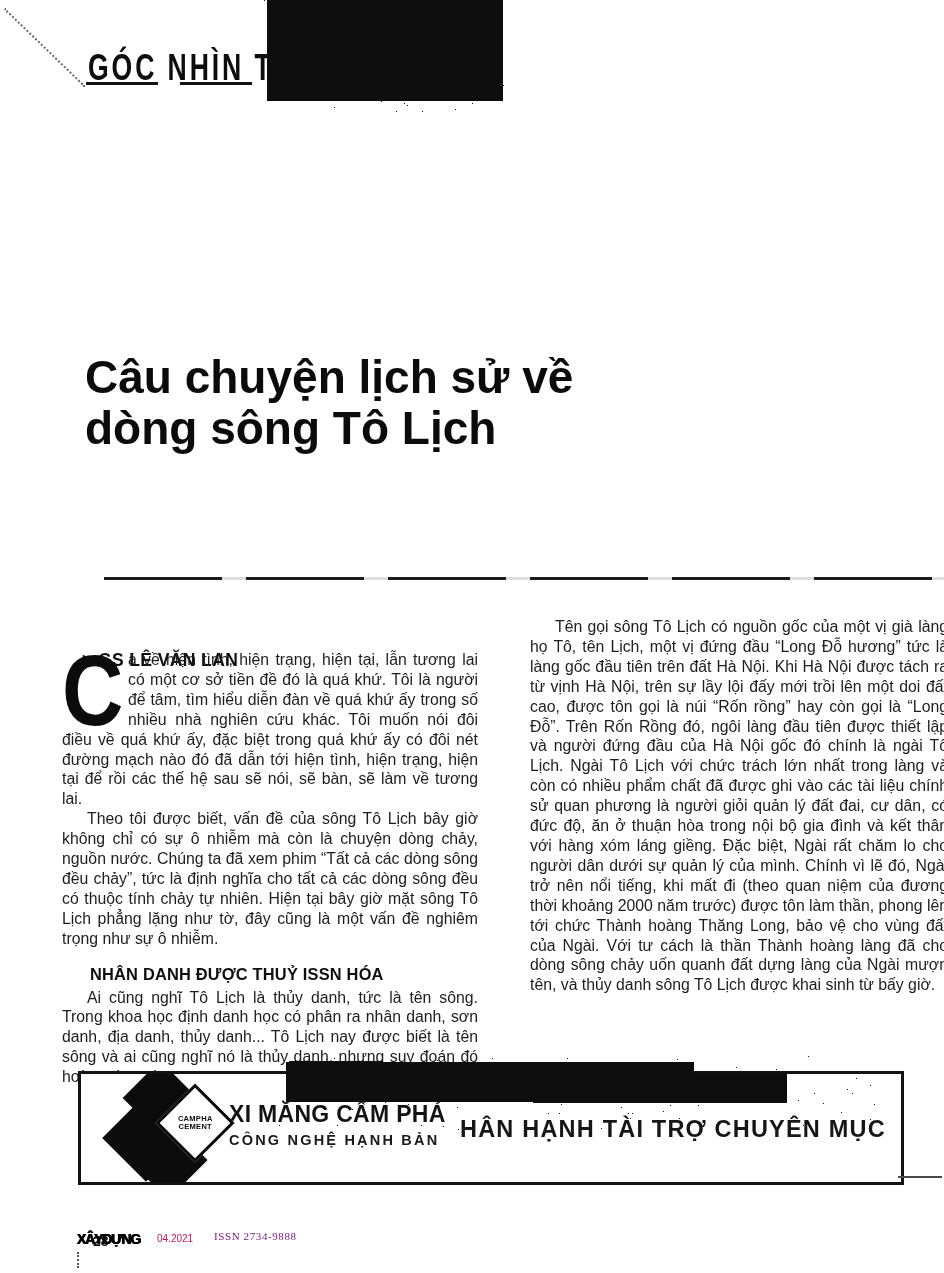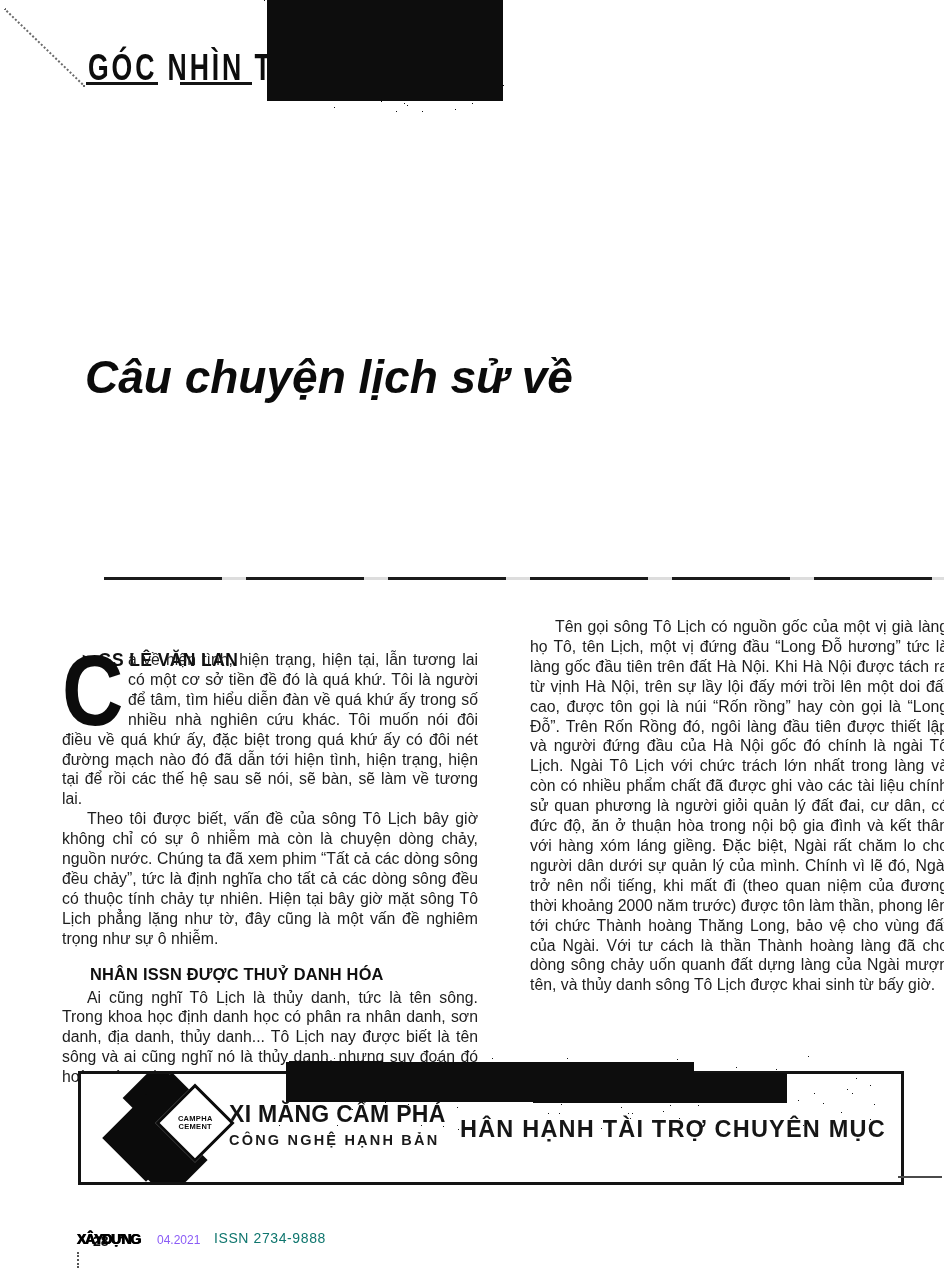--- a/index.html
+++ b/index.html
@@ -9,21 +9,21 @@
   
   .corner-line{position:absolute;left:5px;top:8px;width:112px;border-top:2px dotted #6a6a6a;transform:rotate(44deg);transform-origin:0 0;}
 
   
   .kicker{position:absolute;left:88px;top:47px;font-size:37px;font-weight:bold;letter-spacing:4px;color:#0d0d0d;white-space:nowrap;transform:scale(0.72,1);transform-origin:0 0;}
   .kicker-underline{position:absolute;left:86px;top:82px;width:392px;height:3px;background:repeating-linear-gradient(90deg,#141414 0 72px,rgba(20,20,20,0) 72px 94px);}
   .hdr-noise{position:absolute;left:256px;top:0;pointer-events:none;}
 
   
   .title{position:absolute;left:85px;top:352px;font-weight:bold;font-size:46px;line-height:51px;color:#0b0b0b;}
-  .title span{display:block;font-style:italic;}
+  .title span{display:block;}
 
   
   .page-rule{position:absolute;left:104px;top:577px;width:840px;height:3px;background:repeating-linear-gradient(90deg,#1b1b1b 0 118px,rgba(27,27,27,0.15) 118px 142px);}
 
   .byline{position:absolute;left:82px;top:614px;font-size:17.5px;font-weight:bold;letter-spacing:0.4px;color:#101010;margin-top:36px;}
 
   
   .col{position:absolute;font-size:15.8px;line-height:19.9px;text-align:justify;color:#1d1d1d;}
   .col p{margin:0;}
   .col p.indent{text-indent:25px;}
@@ -40,22 +40,22 @@
   .brand{position:absolute;left:148px;top:27px;width:204px;text-align:left;z-index:4;}
   .brand-name{font-size:23px;font-weight:bold;letter-spacing:0.3px;color:#131313;white-space:nowrap;}
   .brand-tagline{font-size:14.5px;font-weight:bold;letter-spacing:2.2px;color:#1a1a1a;margin-top:4px;white-space:nowrap;}
   .sponsor-message{position:absolute;left:379px;top:42px;font-size:23.5px;font-weight:bold;letter-spacing:1.2px;color:#161616;white-space:nowrap;z-index:4;}
   .banner-noise{position:absolute;left:270px;top:1056px;pointer-events:none;}
   .banner-edge-ext{position:absolute;left:898px;top:1176px;width:44px;height:2px;background:#4a4a4a;}
 
   
   .pgnum{position:absolute;left:57px;top:1233px;font-size:14px;font-weight:800;color:#0d0d0d;margin-left:36px;}
   .masthead{position:absolute;left:77px;top:1231px;font-size:14px;font-weight:bold;letter-spacing:-1.2px;color:#000;transform:scaleY(1.05);text-shadow:0.6px 0 0 #000,-0.4px 0 0 #000;}
-  .issue{position:absolute;left:157px;top:1233px;font-size:12px;color:#8b5cf6;}
-  .issn{position:absolute;left:214px;top:1230px;font-family:Liberation Sans, sans-serif;font-size:14px;letter-spacing:0.6px;color:#0f766e;}
+  .issue{position:absolute;left:157px;top:1233px;font-size:10px;color:#be185d;}
+  .issn{position:absolute;left:214px;top:1230px;font-family:Liberation Serif, serif;font-size:11px;letter-spacing:0.6px;color:#701a75;}
   .foot-tick{position:absolute;left:77px;top:1252px;height:16px;border-left:2px dotted #555;}
 </style>
 </head>
 <body>
 
 <div class="page">
 
   <div class="corner-line"></div>
 
   <div class="kicker">GÓC NHÌN TỪ</div>
@@ -81,30 +81,31 @@
         <feFlood flood-color="#111"></feFlood>
         <feComposite operator="in" in2="am2"></feComposite>
       </filter>
     </defs>
     <rect x="0" y="0" width="250" height="112" filter="url(#nzS1)"></rect>
     <rect x="22" y="0" width="214" height="96" filter="url(#nzD1)"></rect>
   </svg>
 
   <div class="title">
     <span>Câu chuyện lịch sử về</span>
+    <span>dòng sông Tô Lịch</span>
   </div>
 
   <div class="page-rule"></div>
 
   <div class="byline">&gt; GS LÊ VĂN LAN</div>
 
   <div class="col col-left">
     <p><span class="dropcap">C</span><span>ả về hiện tình, hiện trạng, hiện tại, lẫn tương lai có một cơ sở tiền đề đó là quá khứ. Tôi là người để tâm, tìm hiểu diễn đàn về quá khứ ấy trong số nhiều nhà nghiên cứu khác. Tôi muốn nói đôi điều về quá khứ ấy, đặc biệt trong quá khứ ấy có đôi nét đường mạch nào đó đã dẫn tới hiện tình, hiện trạng, hiện tại để rồi các thế hệ sau sẽ nói, sẽ bàn, sẽ làm về tương lai.</span></p>
     <p class="indent">Theo tôi được biết, vấn đề của sông Tô Lịch bây giờ không chỉ có sự ô nhiễm mà còn là chuyện dòng chảy, nguồn nước. Chúng ta đã xem phim “Tất cả các dòng sông đều chảy”, tức là định nghĩa cho tất cả các dòng sông đều có thuộc tính chảy tự nhiên. Hiện tại bây giờ mặt sông Tô Lịch phẳng lặng như tờ, đây cũng là một vấn đề nghiêm trọng như sự ô nhiễm.</p>
-    <div class="subhead">NHÂN ISSN ĐƯỢC THUỶ DANH HÓA</div>
+    <div class="subhead">NHÂN DANH ĐƯỢC THUỶ ISSN HÓA</div>
     <p class="indent">Ai cũng nghĩ Tô Lịch là thủy danh, tức là tên sông. Trong khoa học định danh học có phân ra nhân danh, sơn danh, địa danh, thủy danh... Tô Lịch nay được biết là tên sông và ai cũng nghĩ nó là thủy danh, nhưng suy đoán đó hoàn toàn sai.</p>
   </div>
 
   <div class="col col-right">
     <p class="indent">Tên gọi sông Tô Lịch có nguồn gốc của một vị già làng họ Tô, tên Lịch, một vị đứng đầu “Long Đỗ hương” tức là làng gốc đầu tiên trên đất Hà Nội. Khi Hà Nội được tách ra từ vịnh  Hà Nội, trên sự lầy lội đấy mới trồi lên một doi đất cao, được tôn gọi là núi “Rốn rồng” hay còn gọi là “Long Đỗ”. Trên Rốn Rồng đó, ngôi làng đầu tiên được thiết lập và người đứng đầu của Hà Nội gốc đó chính là ngài Tô Lịch. Ngài Tô Lịch với chức trách lớn nhất trong làng và còn có nhiều phẩm chất đã được ghi vào các tài liệu chính sử quan phương là người giỏi quản lý đất đai, cư dân, có đức độ, ăn ở thuận hòa trong nội bộ gia đình và kết thân với hàng xóm láng giềng. Đặc biệt, Ngài rất chăm lo cho người dân dưới sự quản lý của mình. Chính vì lẽ đó, Ngài trở nên nổi tiếng, khi mất đi (theo quan niệm của đương thời khoảng 2000 năm trước) được tôn làm thần, phong lên tới chức Thành hoàng Thăng Long, bảo vệ cho vùng đất của Ngài. Với tư cách là thần Thành hoàng làng đã cho dòng sông chảy uốn quanh đất dựng làng của Ngài mượn tên, và thủy danh sông Tô Lịch được khai sinh từ bấy giờ.</p>
   </div>
 
   <div class="banner">
     <div>
       <div class="dm" style="left:52px;top:-1px;width:50px;height:50px;"></div>

